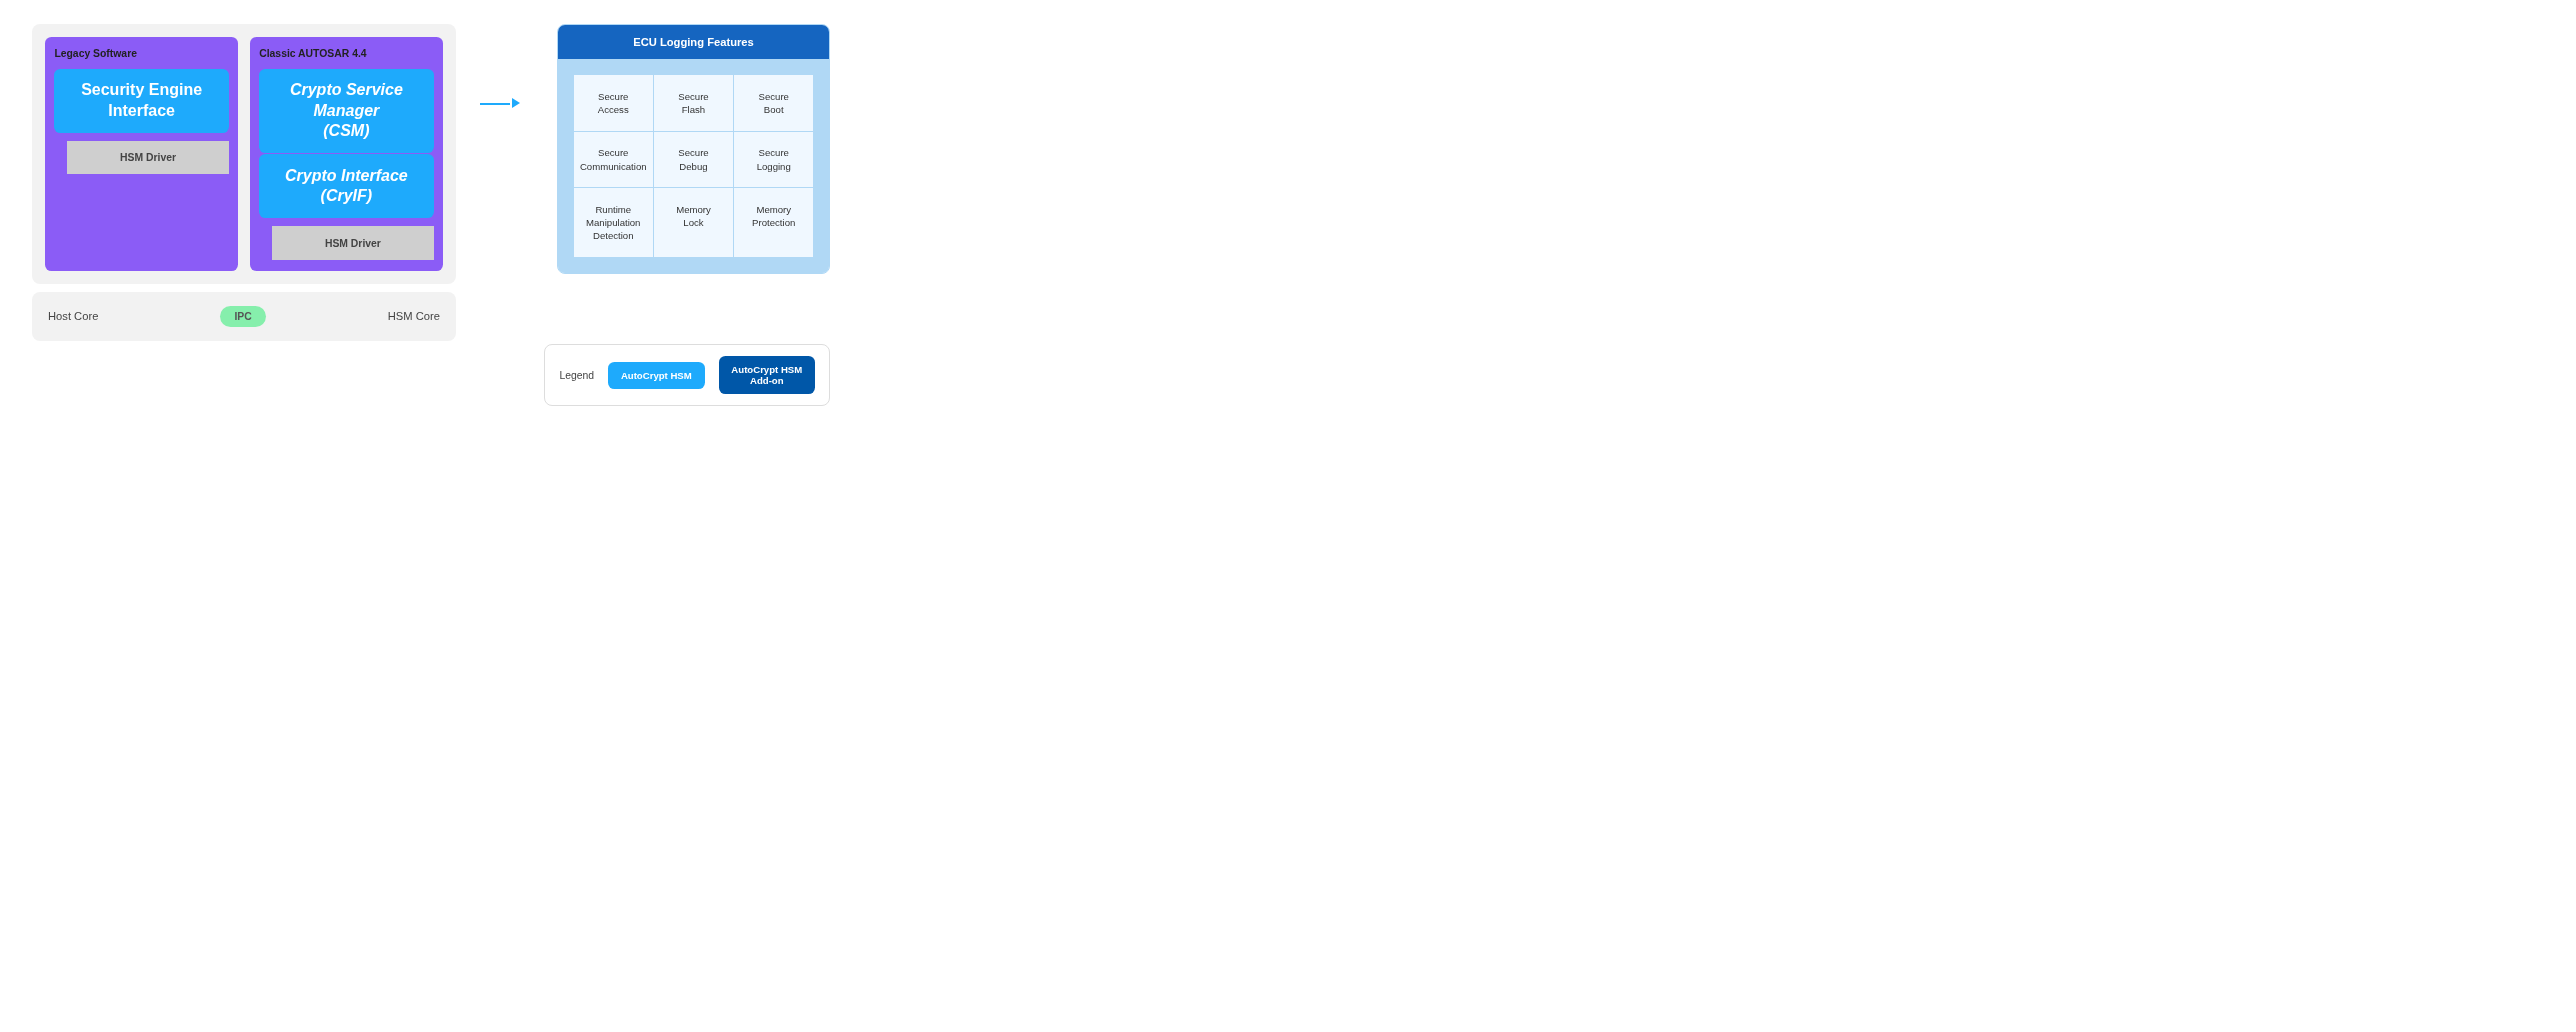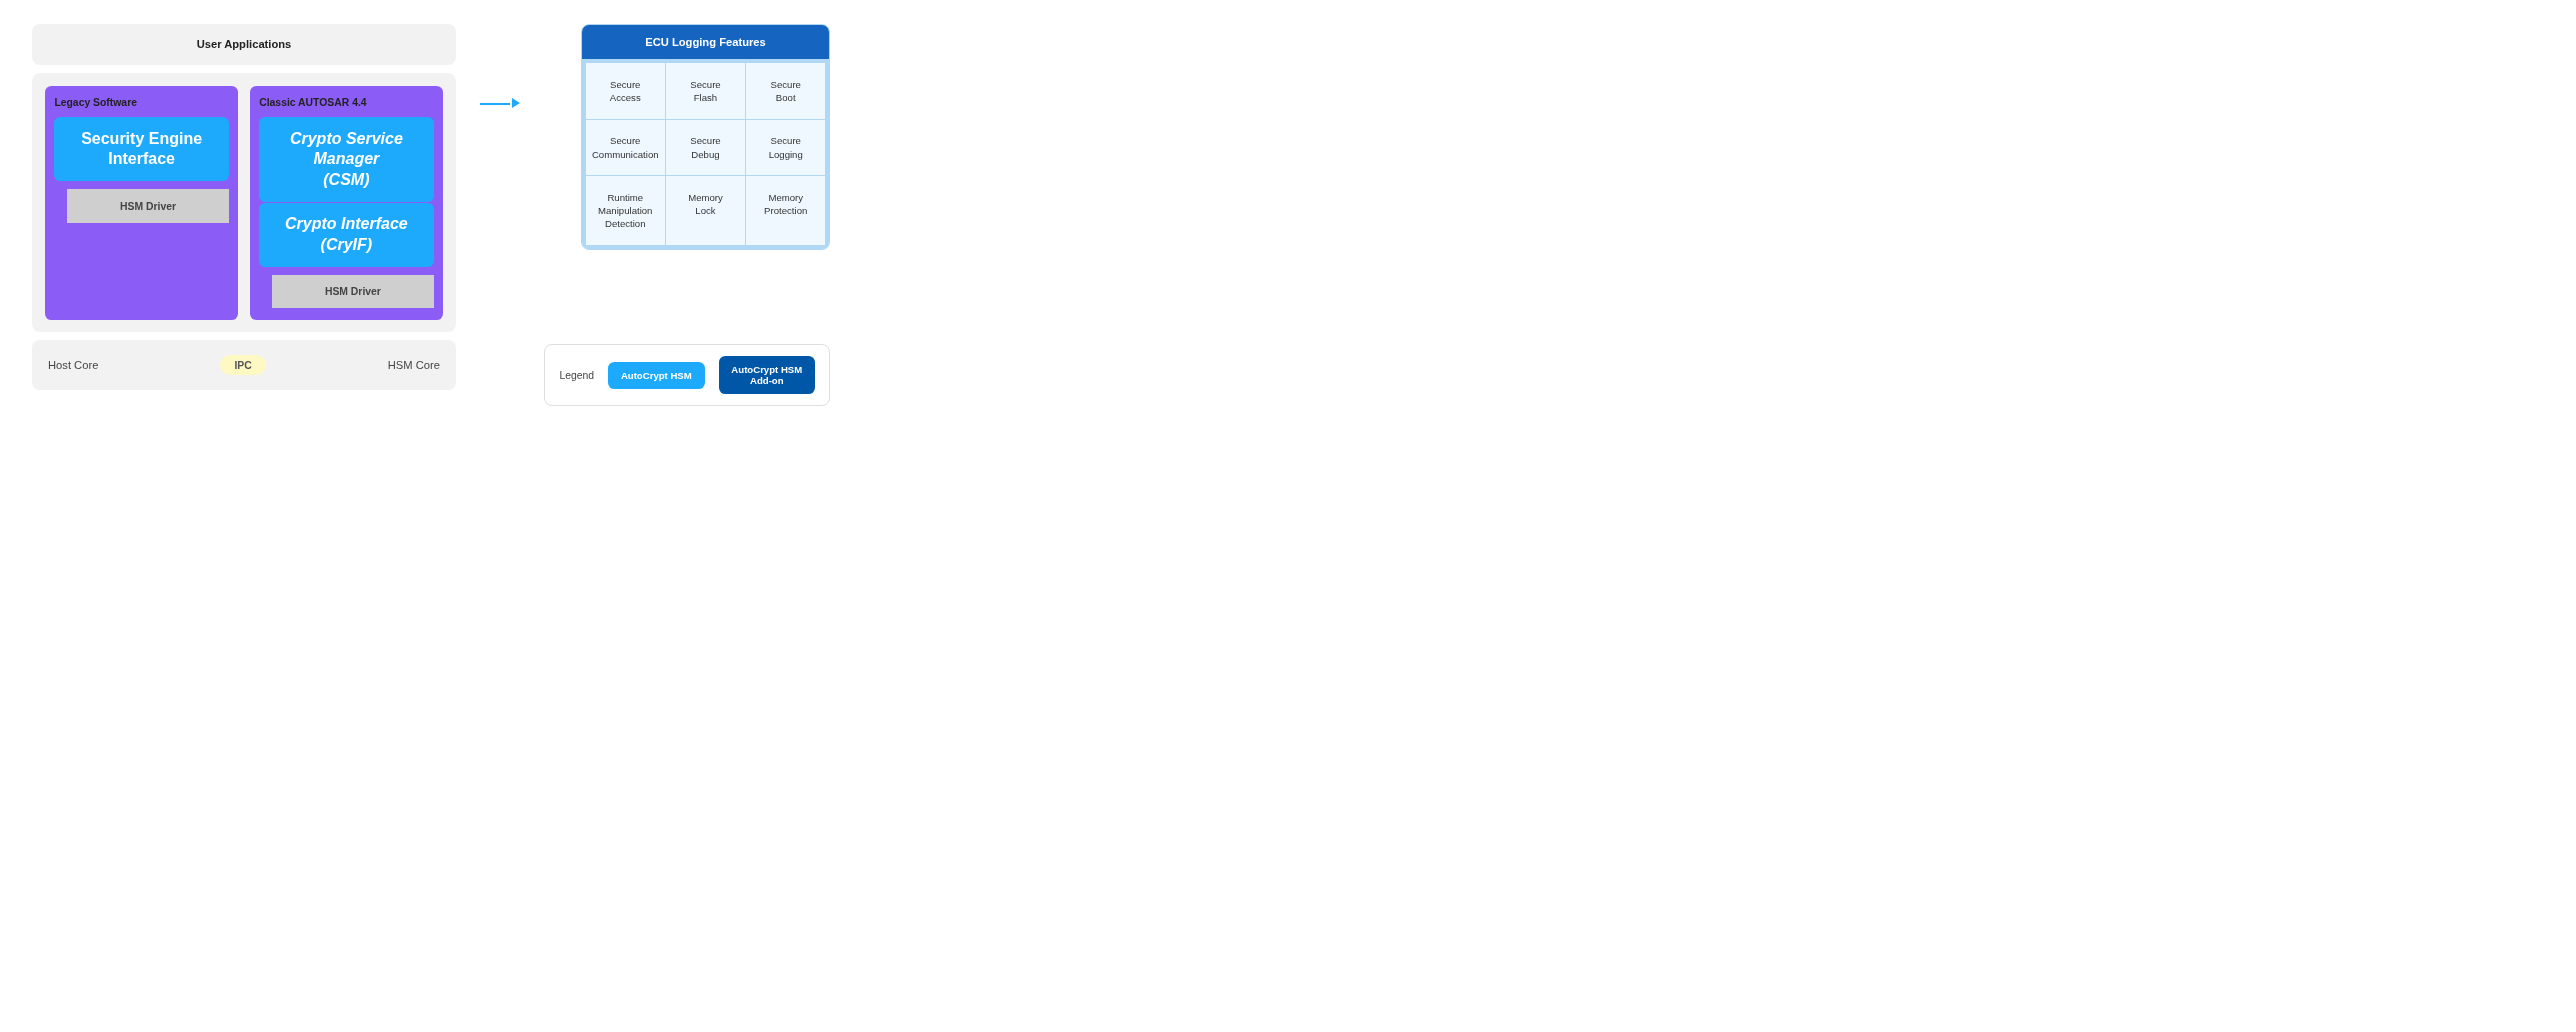--- a/index.html
+++ b/index.html
@@ -97,21 +97,21 @@
       padding: 14.4px 16px;
       display: flex;
       align-items: center;
       justify-content: space-between;
       font-size: 11.2px;
       color: #444;
       font-weight: 500;
     }
 
     .ipc-badge {
-      background: #fef9c3;
+      background: #86efac;
       border-radius: 16px;
       padding: 4.8px 14.4px;
       font-size: 10.4px;
       font-weight: 600;
       color: #555;
     }
 
     
     .sec-engine-section {
       flex: 0 0 208px;
@@ -231,21 +231,21 @@
       font-weight: 600;
       font-size: 11.2px;
       padding: 11.2px 8px;
     }
 
     .ecu-grid {
       display: grid;
       grid-template-columns: repeat(3, 1fr);
       gap: 0.8px;
       background: #b0d8f5;
-      padding: 4px;
+      padding: 16px;
     }
 
     .ecu-cell {
       background: #f0f8ff;
       text-align: center;
       padding: 14.4px 6.4px;
       font-size: 9.6px;
       color: #333;
       line-height: 1.4;
     }
@@ -290,23 +290,20 @@
       align-items: flex-end;
     }
   </style>
 </head>
 <body>
 
 <div class="main-layout">
 
   <div class="left-section">
 
-    <div class="user-applications-box">
-      <span>User Applications</span>
-    </div>
 
     <div class="middle-outer">
 
       <div class="software-box">
         <div class="software-box-title">Legacy Software</div>
         <div class="blue-btn">
           Security Engine<br>Interface
         </div>
         <div class="hsm-driver-box">HSM Driver</div>
       </div>

